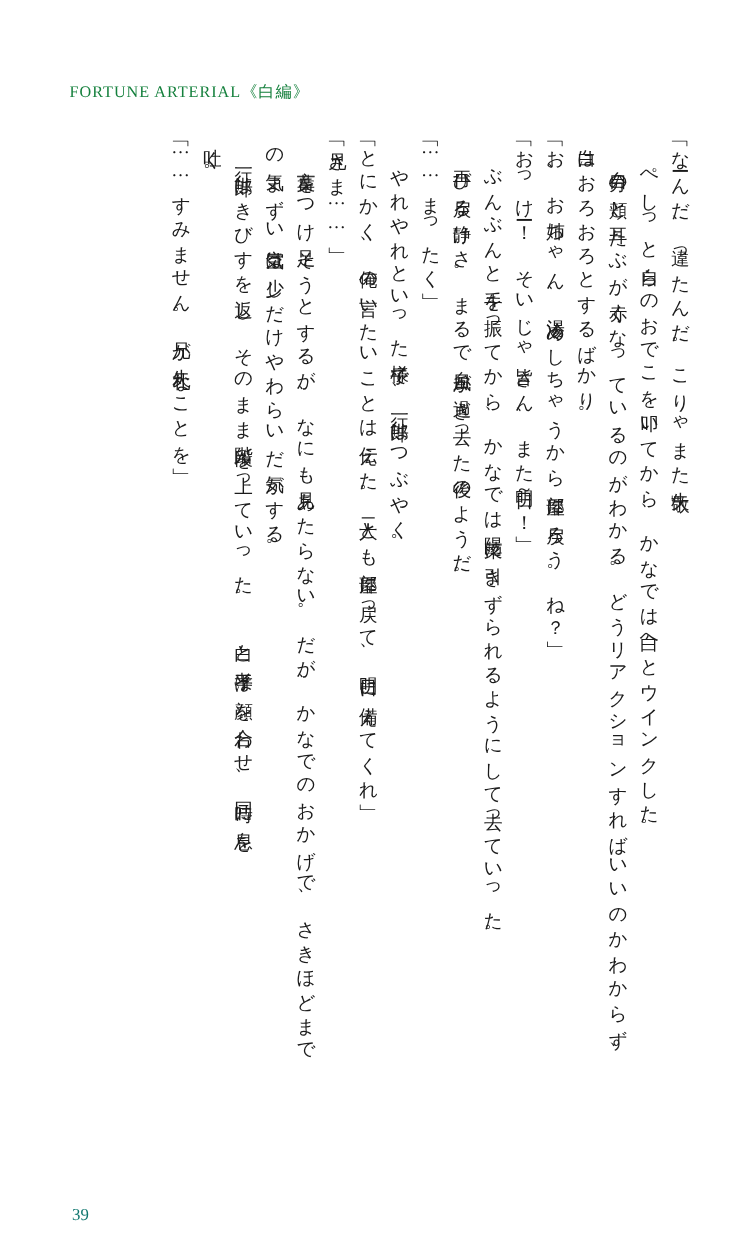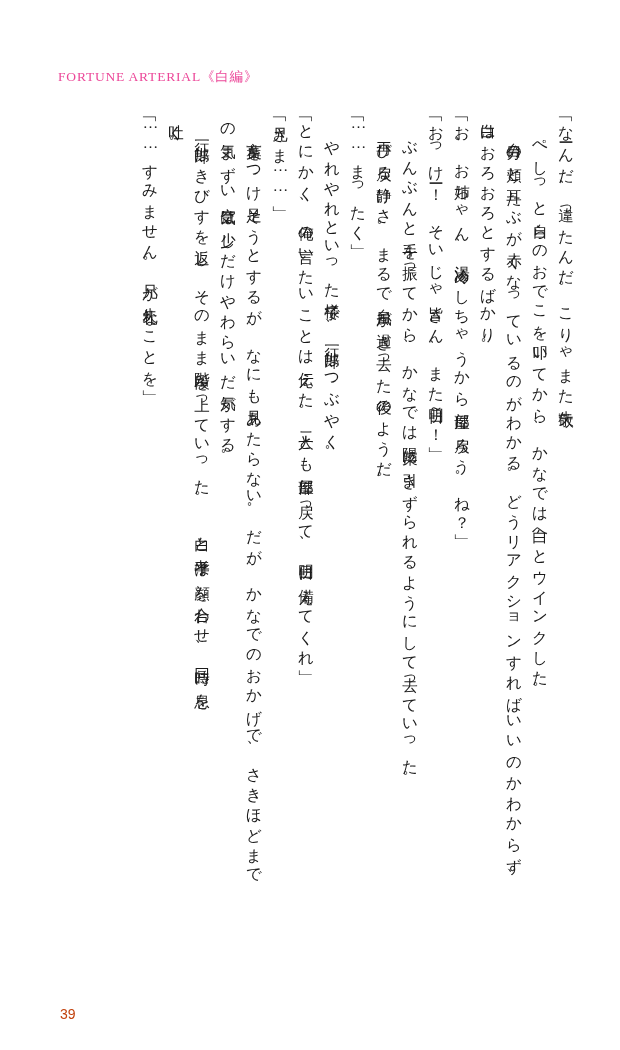--- a/index.html
+++ b/index.html
@@ -24,21 +24,21 @@
     height: 1050px;
   }
 
   
   .running-header {
     position: absolute;
     left: 58px;
     top: 68px;
     font-size: 13.5px;
     letter-spacing: 0.06em;
-    color: #ec4899;
+    color: #15803d;
     white-space: nowrap;
     font-family: "Liberation Serif", "DejaVu Serif", serif;
   }
   .running-header .title-latin {
     font-size: 13.5px;
   }
   .running-header .title-jp {
     font-size: 13.5px;
   }
 
@@ -67,22 +67,22 @@
     font-family: "Liberation Serif", "DejaVu Serif", serif;
     white-space: pre;
   }
 
   
   .page-number {
     position: absolute;
     left: 60px;
     bottom: 28px;
     font-size: 14px;
-    color: #c2410c;
-    font-family: Liberation Sans, sans-serif;
+    color: #0f766e;
+    font-family: Liberation Serif, serif;
     text-align: center;
   }
 </style>
 </head>
 <body>
 
 <div class="page">
 
   <div class="running-header">
     <span class="title-latin">FORTUNE ARTERIAL</span><span class="title-jp">《白編》</span>

